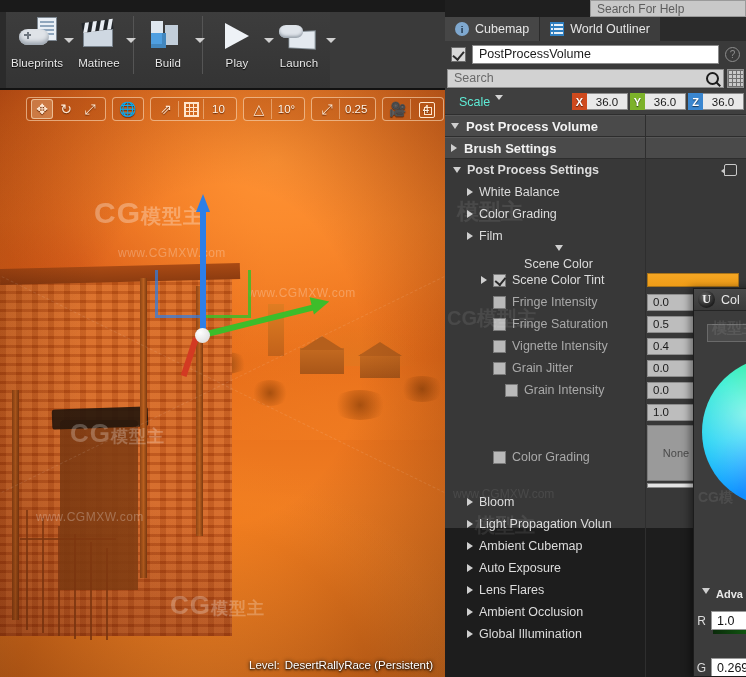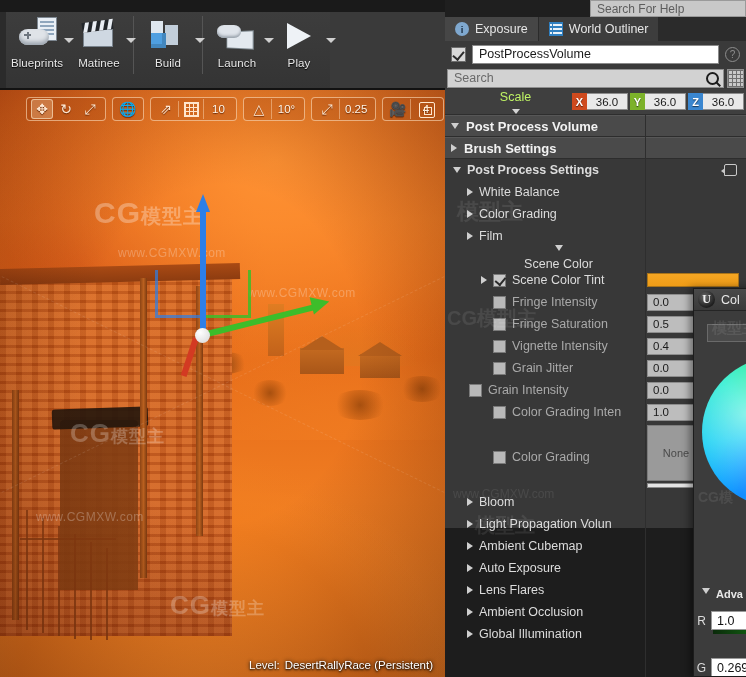--- a/index.html
+++ b/index.html
@@ -200,22 +200,22 @@
   #prop-search .ph { color:#6a6a6a; font-size:12.5px; }
   .ico-magnifier { width:13px; height:13px; border:2px solid #1c1c1c; border-radius:50%; position:relative;}
   .ico-magnifier:after{content:"";position:absolute;right:-4px;bottom:-3px;width:6px;height:2.4px;
                        background:#1c1c1c;transform:rotate(45deg);}
   #settings-grid { width:17px; height:19px; background:#c9c9c9; border:1px solid #8f8f8f;
      background-image: repeating-linear-gradient(0deg,#6f6f6f 0 1.5px,transparent 1.5px 4px),
                        repeating-linear-gradient(90deg,#6f6f6f 0 1.5px,transparent 1.5px 4px);}
 
   #scale-row { position:absolute; left:0; top:89px; width:301px; height:26px; display:flex;
                align-items:center; background:#3f3f3f; border-bottom:1px solid #2e2e2e; }
-  .scale-label { width:160px; padding-left:14px; color:#bef264; font-size:12.5px;
-                 display:flex; align-items:center; gap:5px;flex-direction:column;}
+  .scale-label { width:160px; padding-left:14px; color:#5eead4; font-size:12.5px;
+                 display:flex; gap:5px;}
   .caret-dn { width:0;height:0;border-left:4px solid transparent;border-right:4px solid transparent;
               border-top:5px solid #d4d4d4;}
   .axis-group{ display:flex; align-items:center; }
   .axis-tag{ width:15px; height:17px; color:#fff; font-size:11px; font-weight:bold;
              display:flex;align-items:center;justify-content:center; text-shadow:0 1px 1px rgba(0,0,0,.6);}
   .axis-x{ background:#cf4a1e;} .axis-y{ background:#7cb22a;} .axis-z{ background:#3a86cf;}
   .axis-val{ width:41px; height:17px; background:#e9e9e9; color:#1a1a1a; font-size:11.5px;
              display:flex;align-items:center;justify-content:center; border:1px solid #8d8d8d;
              border-left:none; margin-right:2px;}
 
@@ -331,31 +331,31 @@
           <div class="tb-label">Build</div>
           <div class="tb-caret"></div>
         </div>
       </div>
 
       <div class="tb-sep"></div>
 
       <div class="tb-group">
         <div class="tb-item">
           <div class="tb-icon">
+              <div class="ic-play"></div>
+            </div>
+          <div class="tb-label">Play</div>
+          <div class="tb-caret"></div>
+        </div>
+        <div class="tb-item">
+          <div class="tb-icon">
             <div class="ic-launch-m"></div>
               <div class="ic-launch-p"></div>
           </div>
           <div class="tb-label">Launch</div>
-          <div class="tb-caret"></div>
-        </div>
-        <div class="tb-item">
-          <div class="tb-icon">
-              <div class="ic-play"></div>
-            </div>
-          <div class="tb-label">Play</div>
           <div class="tb-caret"></div>
         </div>
       </div>
 
       <div class="tb-filler"></div>
     </div>
 
     <div id="viewport">
       <div id="vp-scene">
         <div class="vp-horizon"></div>
@@ -476,21 +476,21 @@
 
   <div id="right-col">
     <div class="hdr-dark"></div>
     <div id="help-search">
       <span>Search For Help</span>
     </div>
 
     <div id="tabstrip">
       <div class="tab">
         <span class="tab-ico ico-info">i</span>
-        <span>Exposure</span>
+        <span>Cubemap</span>
       </div>
       <div class="tab alt">
         <span class="tab-ico ico-outliner">
           <b style="top:2px"></b>
             <i style="top:2px"></i>
           <b style="top:6px"></b>
             <i style="top:6px"></i>
           <b style="top:10px"></b>
             <i style="top:10px"></i>
         </span>
@@ -607,31 +607,27 @@
         <span class="val-field">0.4</span>
       </div>
       <div class="prop-row">
         <div class="prop-name dim" style="padding-left:48px;">
           <span class="chk off"></span>
           <span>Grain Jitter</span>
         </div>
         <span class="val-field">0.0</span>
       </div>
       <div class="prop-row">
-        <div class="prop-name dim" style="padding-left:24px;">
+        <div class="prop-name dim" style="padding-left:60px;">
           <span class="chk off"></span>
           <span>Grain Intensity</span>
         </div>
         <span class="val-field">0.0</span>
       </div>
       <div class="prop-row">
-        <div class="prop-name dim" style="padding-left:48px;">
-          <span class="chk off"></span>
-          <span>Color Grading Inten</span>
-        </div>
         <span class="val-field">1.0</span>
       </div>
 
       <div class="prop-row" style="height:68px;">
         <div class="prop-name dim" style="padding-left:48px;">
           <span class="chk off"></span>
           <span>Color Grading</span>
         </div>
         <span class="asset-box">None</span>
         <span class="asset-bar"></span>

